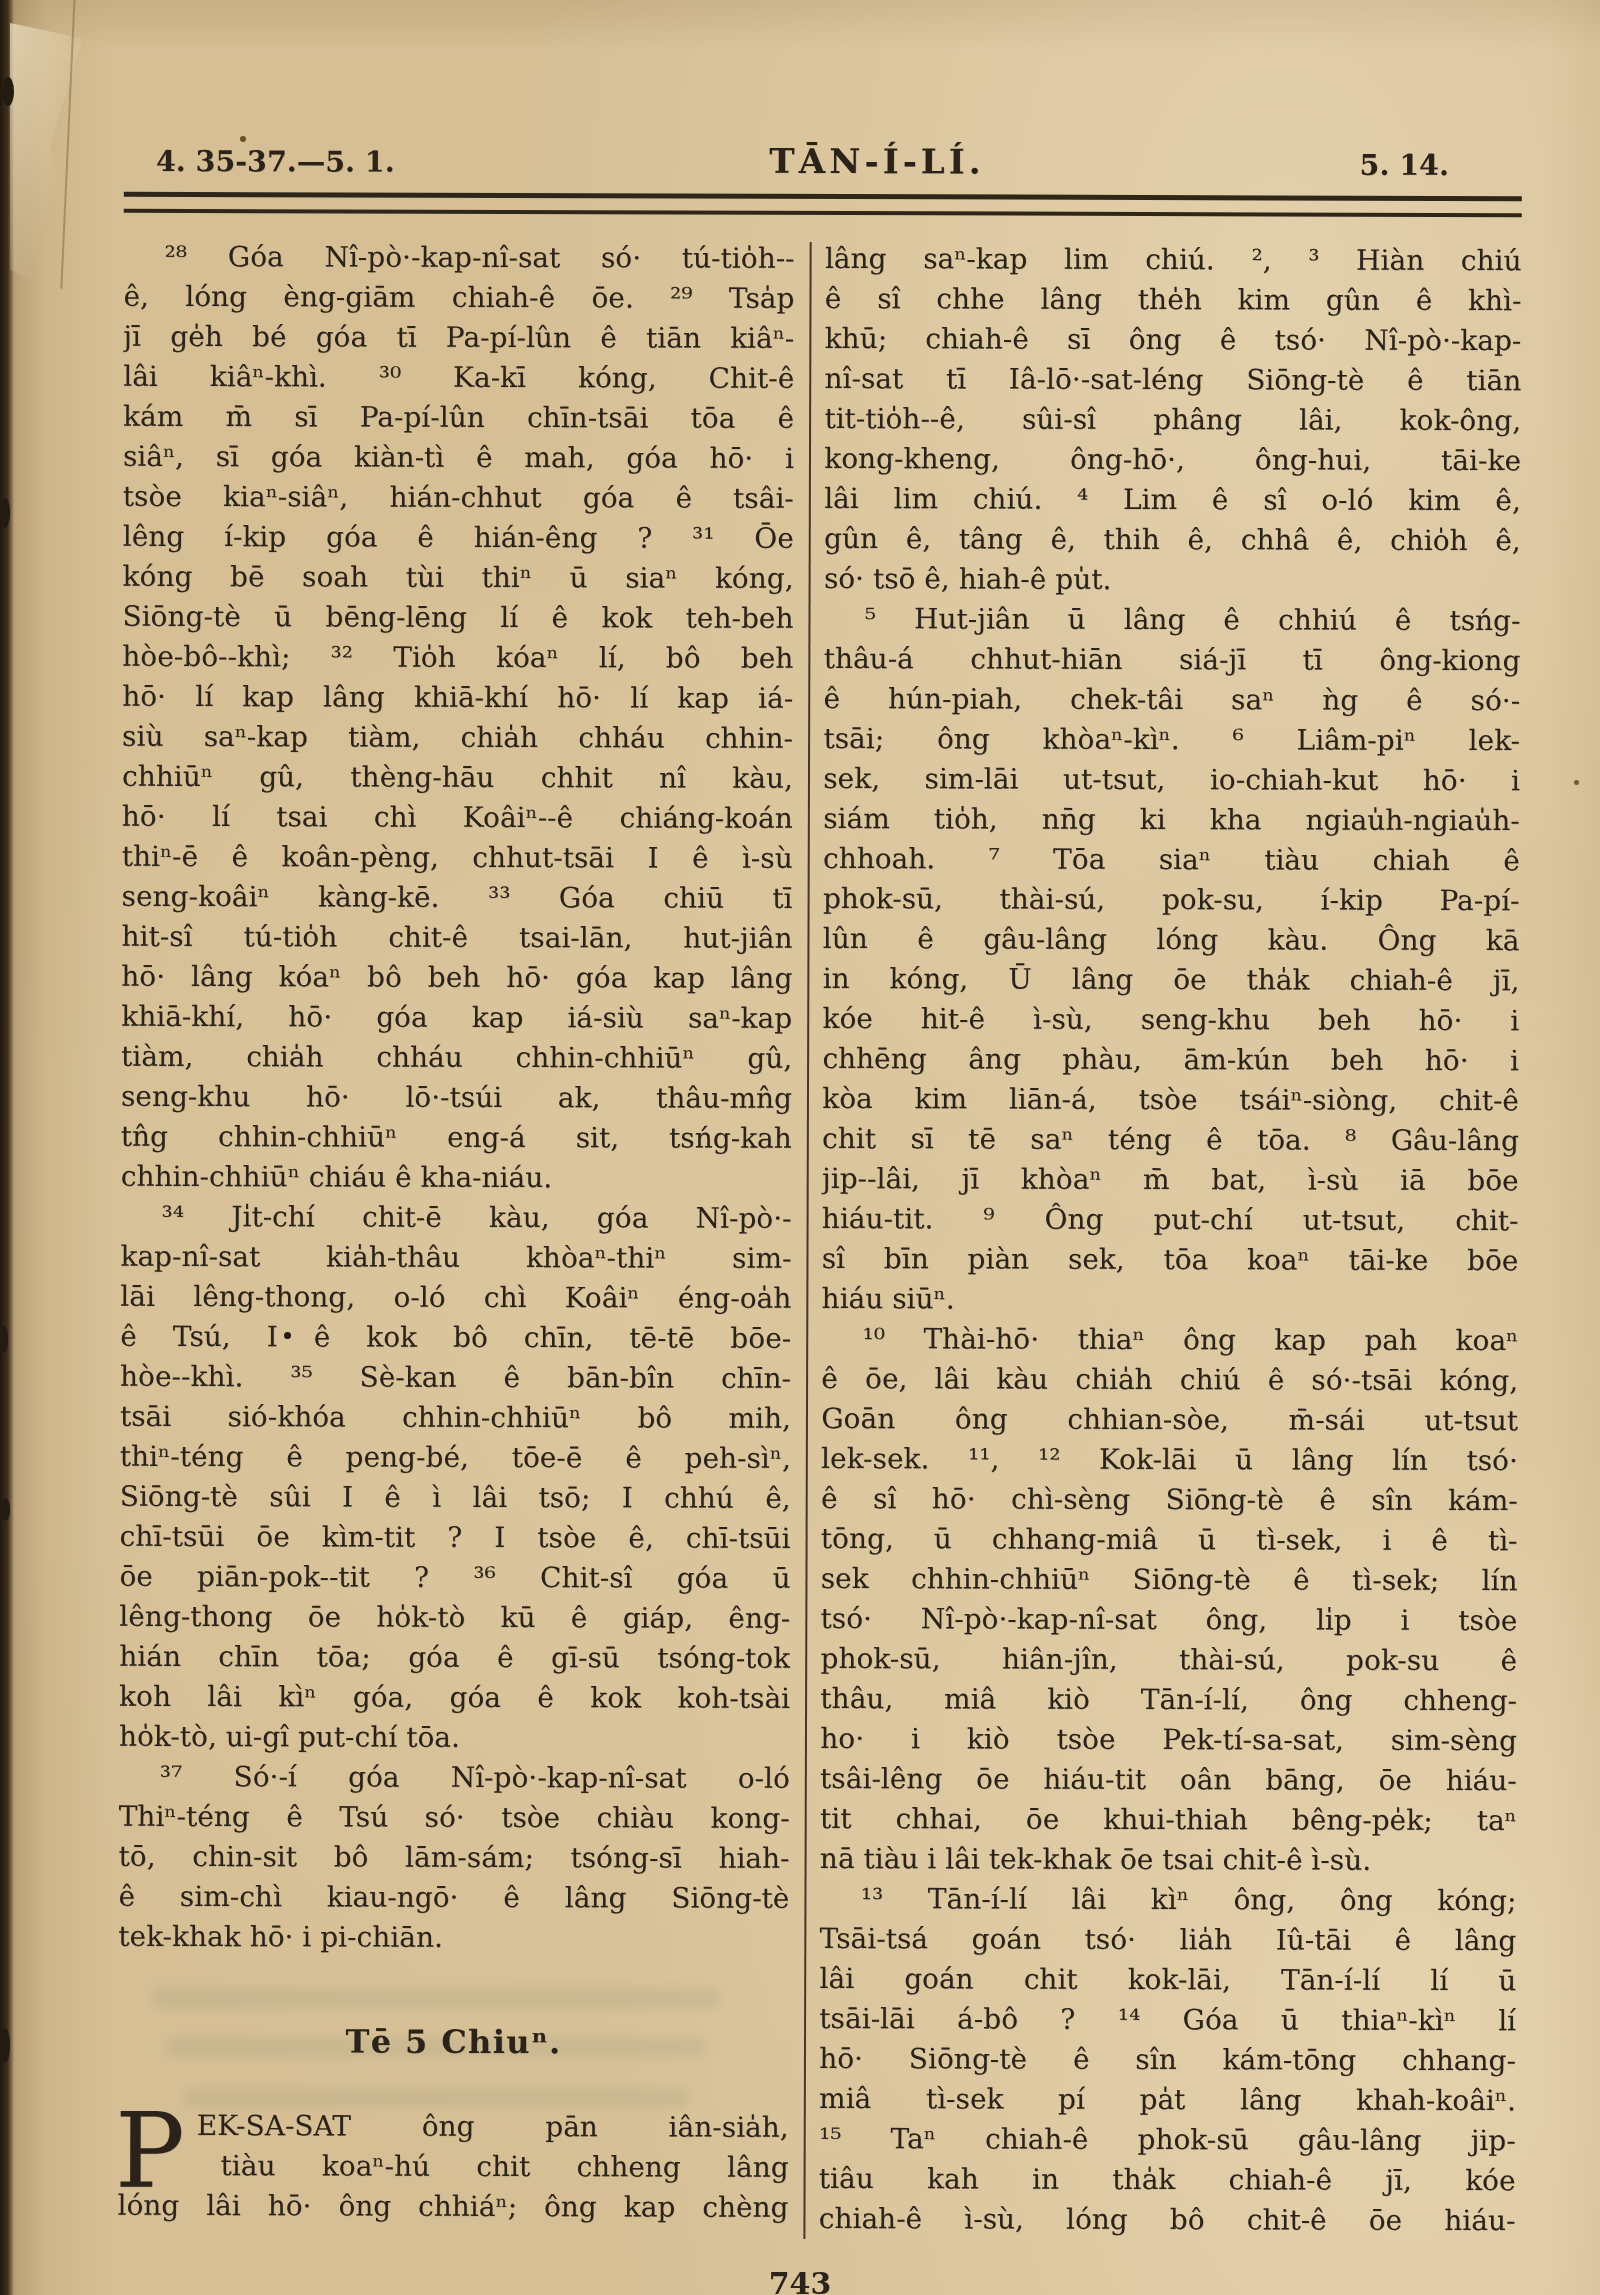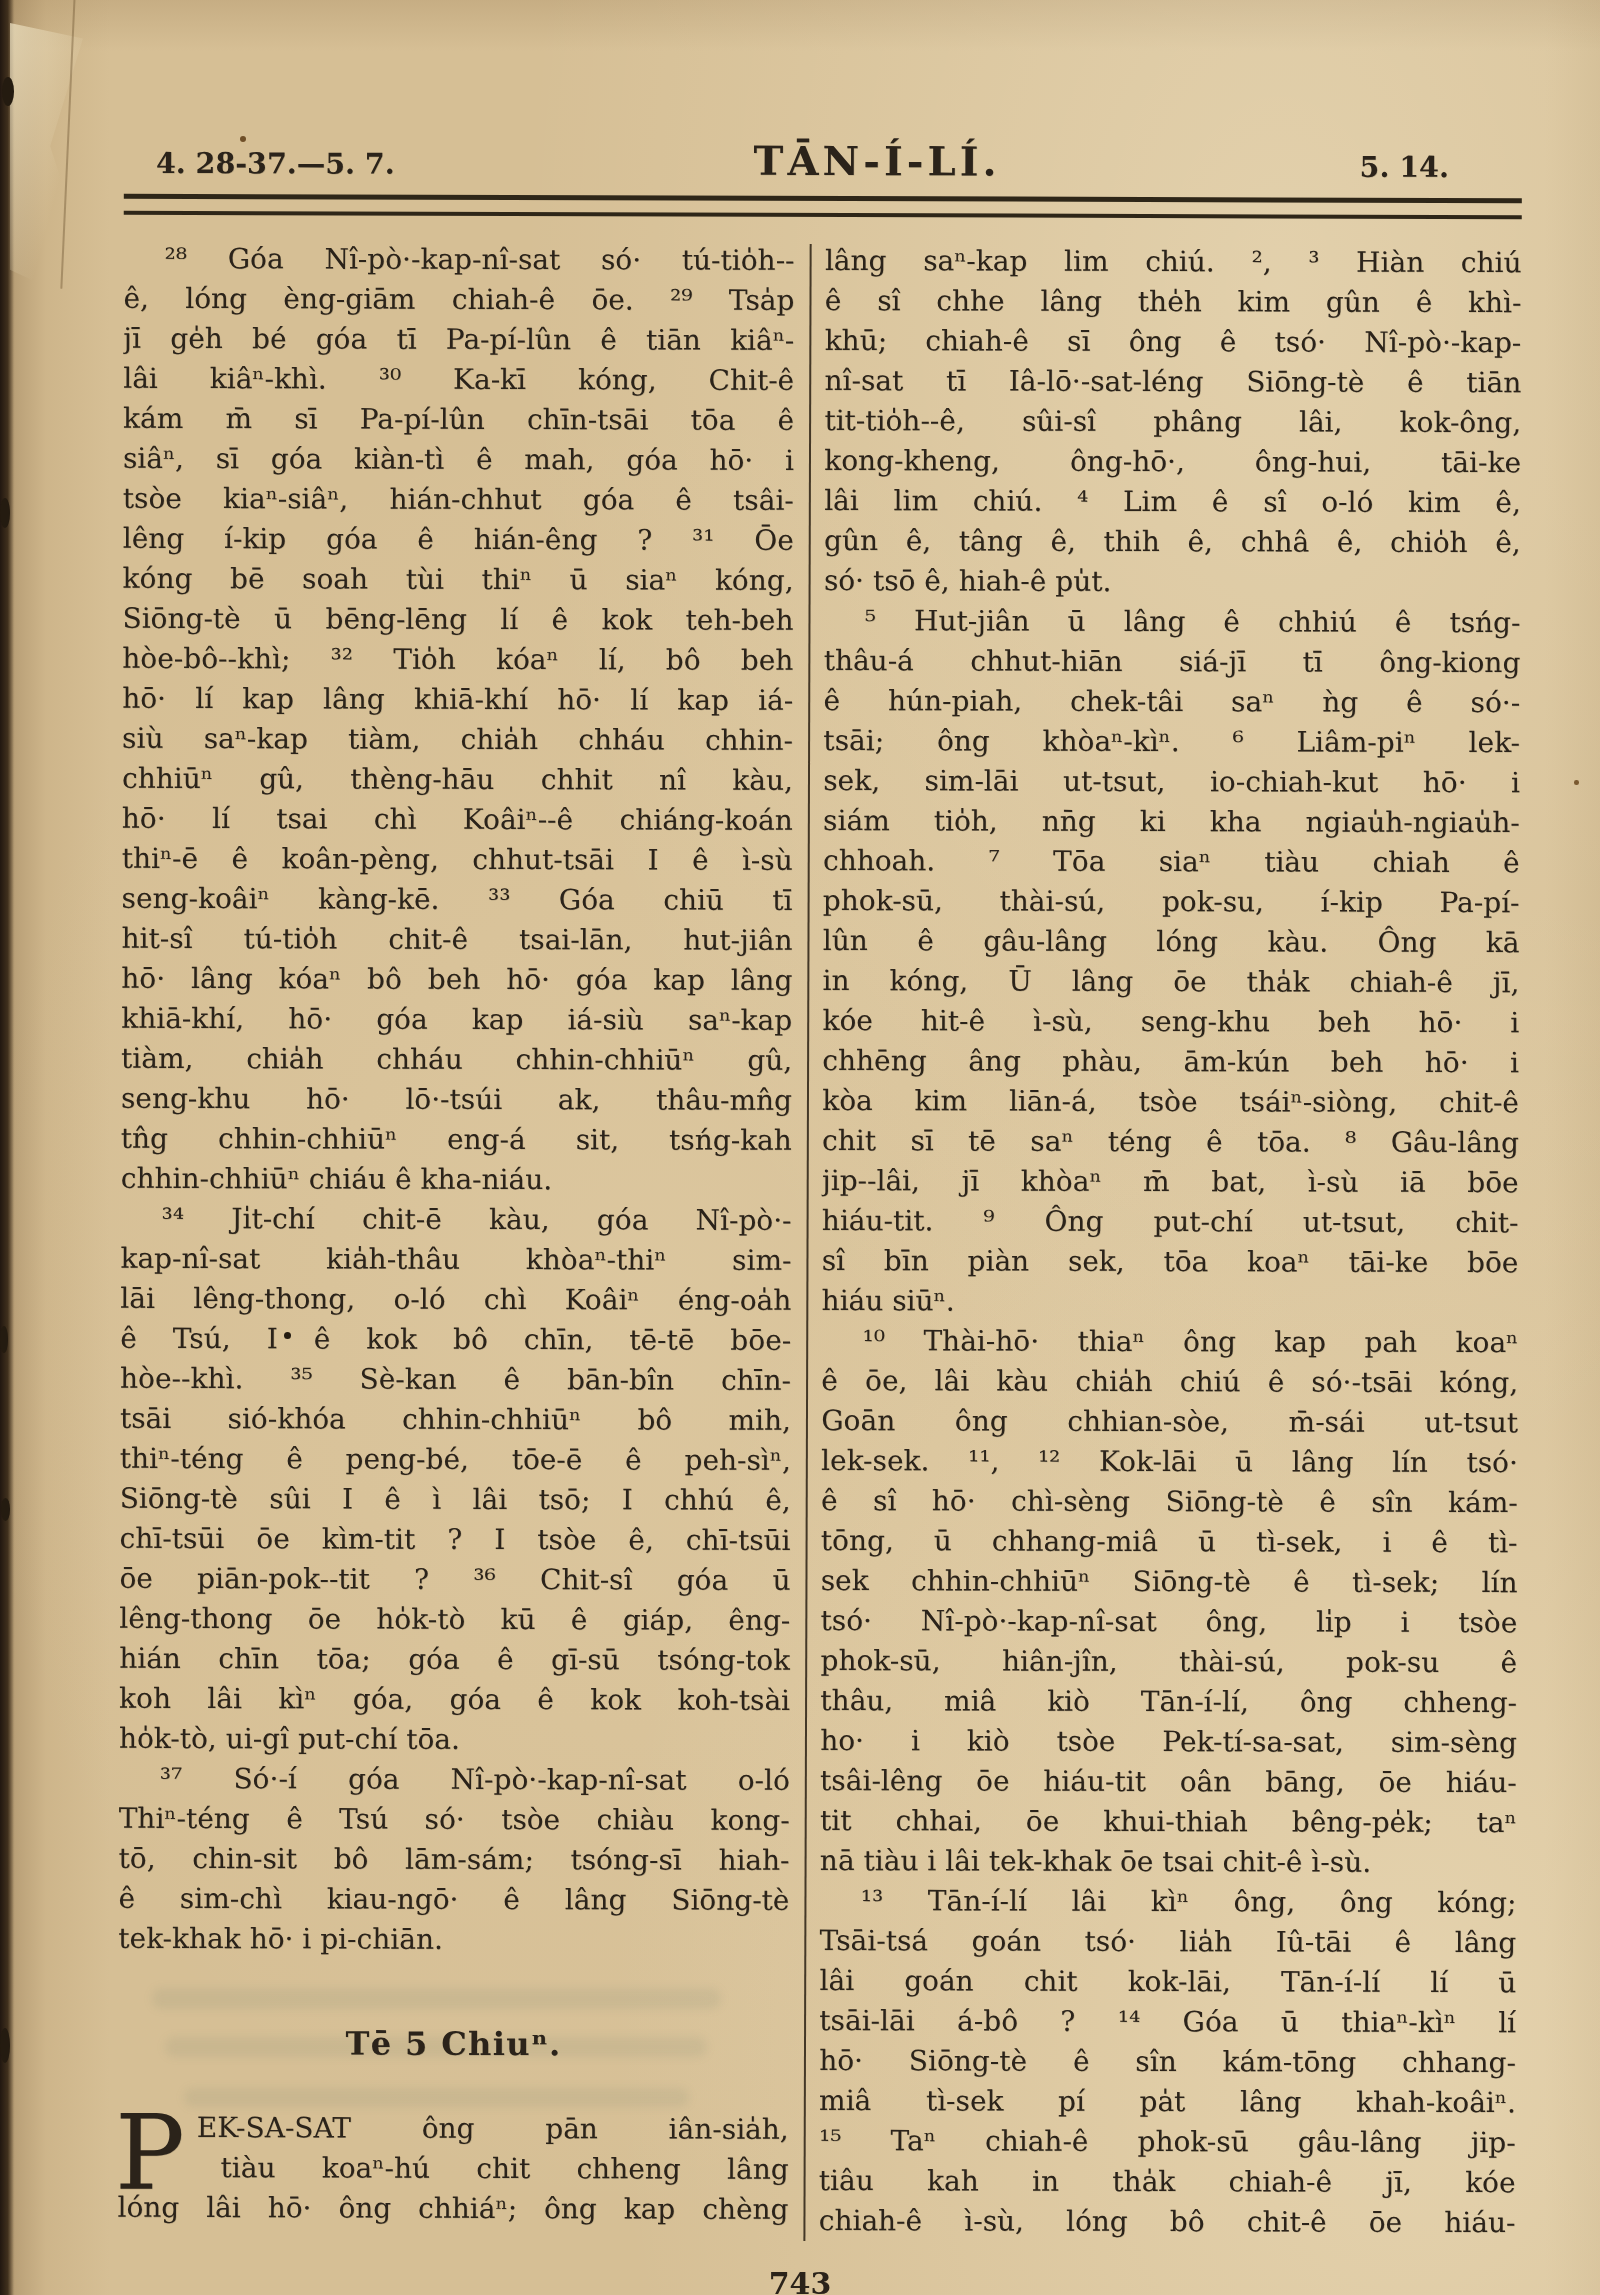--- a/index.html
+++ b/index.html
@@ -26,21 +26,21 @@
     background:linear-gradient(105deg, rgba(238,226,194,.75), rgba(238,226,194,0) 65%);
     clip-path:polygon(0 0,100% 6%,55% 48%,85% 74%,30% 100%,0 96%);}
   .speck{position:absolute;background:#241b10;border-radius:50%;}
   .ghost{position:absolute;background:rgba(104,116,98,.11);filter:blur(4.1px);border-radius:10px;}
 
   .printed{position:absolute;left:124px;top:138px;width:1398px;
     transform:rotate(0.18deg);transform-origin:50% 0;
     text-shadow:0.5px 0.5px 0 rgba(42,35,24,.22);}
   .header{display:flex;justify-content:space-between;align-items:baseline;
     padding:0 73px 0 32px;font-weight:bold;font-size:28.5px;line-height:46px;}
-  .header .title{font-size:40px;letter-spacing:4.1px;}
+  .header .title{font-size:34px;letter-spacing:4.1px;}
   .double-rule{margin-top:8.3px;height:11.5px;
     border-top:5px solid #2e2618;border-bottom:4.6px solid #2e2618;}
 
   .cols{display:flex;margin-top:24px;}
   .col-left{width:671px;}
   .divider{width:2.3px;background:#443827;margin:2.8px 13px 0 15px;}
   .col-right{flex:1;}
 
   .line{height:40px;line-height:40px;font-size:28px;
     text-align:justify;overflow:hidden;}
@@ -76,21 +76,21 @@
   <div class="speck" style="left:240px;top:136px;width:6px;height:6px;background:#6f4f28;"></div>
   <div class="speck" style="left:284px;top:1332px;width:7.3px;height:7.3px;"></div>
   <div class="speck" style="left:1574px;top:780px;width:4.6px;height:4.6px;background:#7a5930;"></div>
 
   <div class="ghost" style="left:152px;top:1988px;width:569px;height:21px;"></div>
   <div class="ghost" style="left:165px;top:2037px;width:542px;height:20px;"></div>
   <div class="ghost" style="left:184px;top:2088px;width:505px;height:19px;"></div>
 
   <div class="printed">
     <div class="header">
-      <span>4. 28-37.—5. 7.</span>
+      <span>4. 35-37.—5. 1.</span>
       <span class="title">TĀN-Í-LÍ.</span>
       <span>5. 14.</span>
     </div>
     <div class="double-rule"></div>
     <div class="cols">
       <div class="col-left">
         <div id="left-lines">
             <div class="line indent">²⁸ Góa Nî-pò·-kap-nî-sat só· tú-tio̍h--</div>
             <div class="line">ê, lóng èng-giām chiah-ê ōe. ²⁹ Tsa̍p</div>
             <div class="line">jī ge̍h bé góa tī Pa-pí-lûn ê tiān kiâⁿ-</div>

